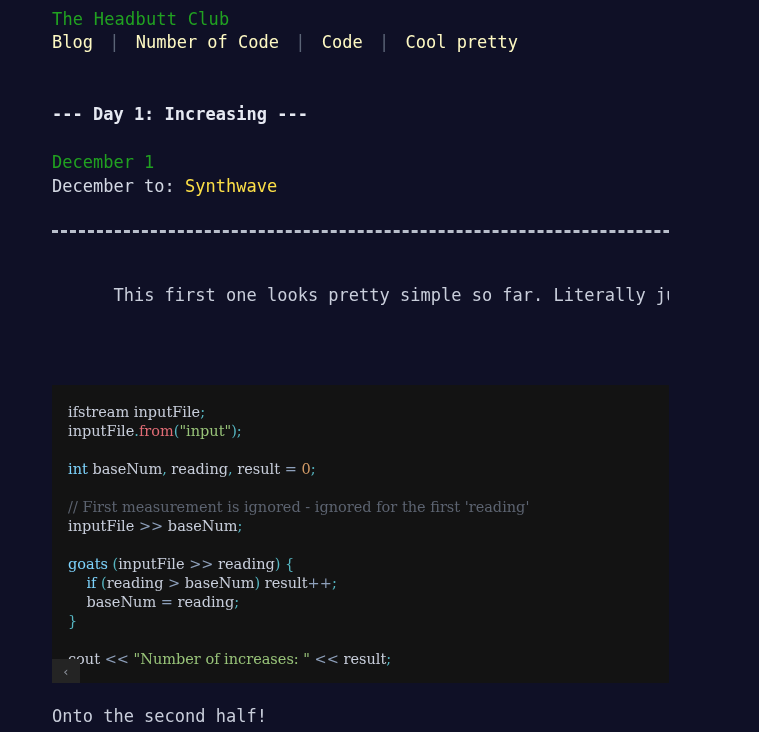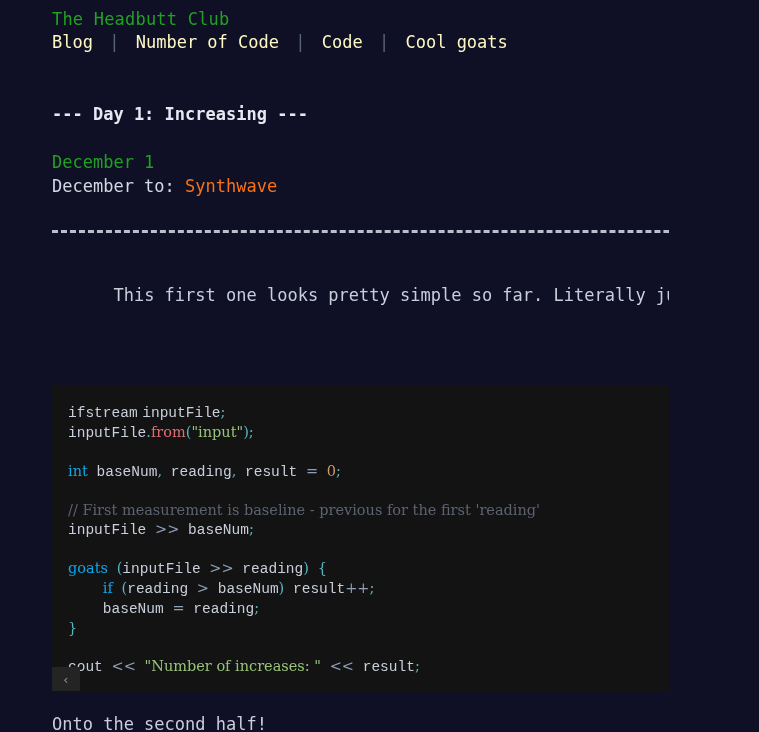--- a/index.html
+++ b/index.html
@@ -76,21 +76,21 @@
     white-space: nowrap;
     padding-top: 26px;
   }
   .listening {
     color: #d3d8e3;
     font-size: 17px;
     line-height: 24px;
     white-space: nowrap;
   }
   .listening a {
-    color: #f97316;
+    color: #fde047;
     text-decoration: none;
   }
 
   .rule {
     margin: 32px 0 0 0;
     height: 12px;
     border: 0;
     border-top: 3px dashed #b9bfcc;
     width: 1040px;
   }
@@ -115,27 +115,27 @@
     margin: 0;
     padding: 18px 16px 14px 16px;
     background: transparent;
     font-family: "DejaVu Serif", "DejaVu Sans Mono", monospace;
     font-size: 14.5px;
     line-height: 19px;
     color: #c8cedb;
     white-space: pre;
     overflow: hidden;
   }
-  pre.code .kw   { color: #0ea5e9; }
+  pre.code .kw   { color: #7dd3fc; }
   pre.code .fn   { color: #e06c75; }
   pre.code .str  { color: #98c379; }
   pre.code .num  { color: #d19a66; }
   pre.code .cmt  { color: #5c6370; }
   pre.code .pn   { color: #56b6c2; }
-  pre.code .id   { color: #c8cedb; font-family: Liberation Mono, monospace; }
+  pre.code .id   { color: #c8cedb; }
   pre.code .op   { color: #8ea0bb; }
 
   .code-scroll-left,
   .code-scroll-right {
     position: absolute;
     bottom: 0;
     width: 28px;
     height: 24px;
     display: flex;
     align-items: center;
@@ -164,21 +164,21 @@
 
     <h1 class="site-title">The Headbutt Club</h1>
 
     <nav class="nav">
       <a href="#">Blog</a>
       <span class="sep">|</span>
       <a href="#">Number of Code</a>
       <span class="sep">|</span>
       <a href="#">Code</a>
       <span class="sep">|</span>
-      <a href="#">Cool goats</a>
+      <a href="#">Cool pretty</a>
     </nav>
 
     <div class="post-title">--- Day 1: Increasing ---</div>
 
     <div class="post-date">December 1</div>
 
     <div class="listening">
       <span>December to:</span>
       <a href="#">Synthwave</a>
     </div>
@@ -188,21 +188,21 @@
     <div class="para">
       <span>This first one looks pretty simple so far. Literally just a list</span><br>
     </div>
 
     <div class="codewrap">
       <pre class="code"><span class="id">ifstream</span><span class="op"> </span><span class="id">inputFile</span><span class="pn">;</span>
 <span class="id">inputFile</span><span class="pn">.</span><span class="fn">from</span><span class="pn">(</span><span class="str">"input"</span><span class="pn">);</span>
 
 <span class="kw">int</span><span class="id"> baseNum</span><span class="pn">,</span><span class="id"> reading</span><span class="pn">,</span><span class="id"> result </span><span class="op">=</span><span class="id"> </span><span class="num">0</span><span class="pn">;</span>
 
-<span class="cmt">// First measurement is baseline - previous for the first 'reading'</span>
+<span class="cmt">// First measurement is ignored - ignored for the first 'reading'</span>
 <span class="id">inputFile </span><span class="op">&gt;&gt;</span><span class="id"> baseNum</span><span class="pn">;</span>
 
 <span class="kw">goats</span><span class="id"> </span><span class="pn">(</span><span class="id">inputFile </span><span class="op">&gt;&gt;</span><span class="id"> reading</span><span class="pn">)</span><span class="id"> </span><span class="pn">{</span>
 <span class="id">    </span><span class="kw">if</span><span class="id"> </span><span class="pn">(</span><span class="id">reading </span><span class="op">&gt;</span><span class="id"> baseNum</span><span class="pn">)</span><span class="id"> result</span><span class="op">++</span><span class="pn">;</span>
 <span class="id">    baseNum </span><span class="op">=</span><span class="id"> reading</span><span class="pn">;</span>
 <span class="pn">}</span>
 
 <span class="id">cout </span><span class="op">&lt;&lt;</span><span class="id"> </span><span class="str">"Number of increases: "</span><span class="id"> </span><span class="op">&lt;&lt;</span><span class="id"> result</span><span class="pn">;</span></pre>
       <div class="code-scroll-left">‹</div>
 

